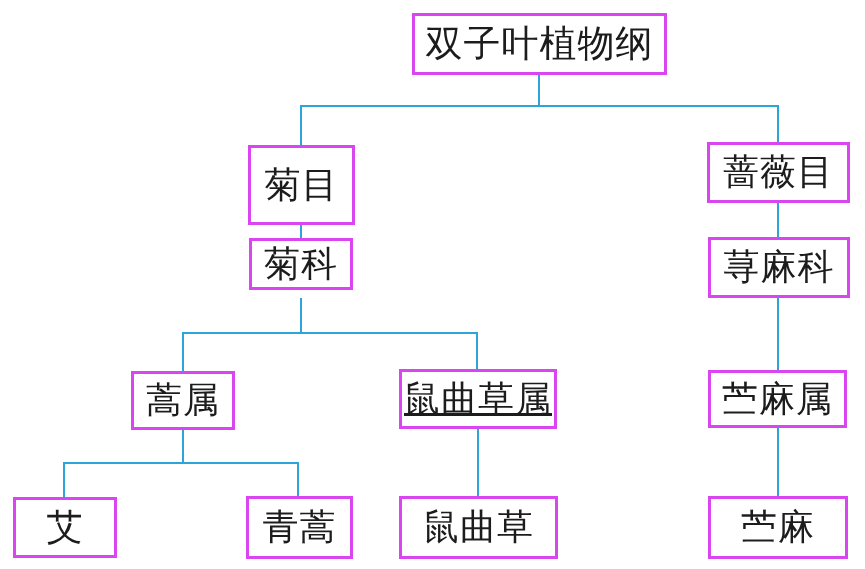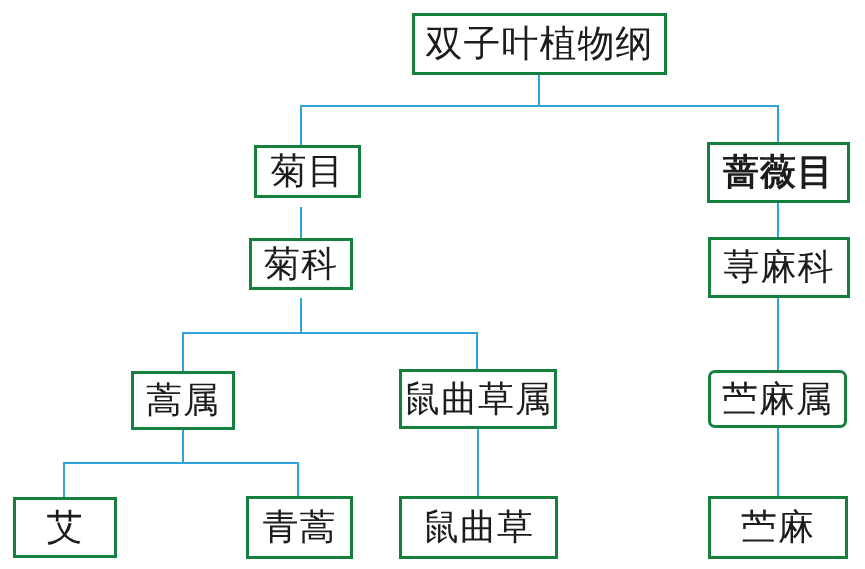--- a/index.html
+++ b/index.html
@@ -11,21 +11,21 @@
   .canvas {
     position: relative;
     width: 865px;
     height: 569px;
     background: #ffffff;
     overflow: hidden;
   }
   .node {
     position: absolute;
     box-sizing: border-box;
-    border: 3px solid #15803d;
+    border: 3px solid #d946ef;
     background: #ffffff;
     display: flex;
     align-items: center;
     justify-content: center;
     color: #1c1c1c;
     font-size: 36px;
     letter-spacing: 1px;
     z-index: 2;
     white-space: nowrap;
   }
@@ -61,33 +61,33 @@
 
   <div class="edge v" style="left:182px; top:430px; height:33px;"></div>
   <div class="edge h" style="left:63px;  top:462px; width:235px;"></div>
   <div class="edge v" style="left:63px;  top:462px; height:37px;"></div>
   <div class="edge v" style="left:297px; top:462px; height:34px;"></div>
   <div class="edge v" style="left:477px; top:429px; height:67px;"></div>
   <div class="edge v" style="left:777px; top:428px; height:68px;"></div>
 
   <div class="node top" style="left:412px; top:13px;  width:255px; height:62px;">双子叶植物纲</div>
 
-  <div class="node" style="left:248px; top:145px; width:107px; height:53px;margin-left:6px;">菊目</div>
+  <div class="node" style="left:248px; top:145px; width:107px; height:80px;">菊目</div>
 
-  <div class="node" style="left:707px; top:142px; width:143px; height:61px;font-weight:bold;">蔷薇目</div>
+  <div class="node" style="left:707px; top:142px; width:143px; height:61px;">蔷薇目</div>
 
   <div class="node" style="left:249px; top:238px; width:104px; height:52px;">菊科</div>
 
   <div class="node" style="left:708px; top:237px; width:142px; height:61px;text-align:right;">荨麻科</div>
 
   <div class="node" style="left:131px; top:371px; width:104px; height:59px;">蒿属</div>
 
-  <div class="node" style="left:399px; top:369px; width:158px; height:60px;">鼠曲草属</div>
+  <div class="node" style="left:399px; top:369px; width:158px; height:60px;text-decoration:underline;">鼠曲草属</div>
 
-  <div class="node" style="left:708px; top:370px; width:139px; height:58px;border-radius:7px;">苎麻属</div>
+  <div class="node" style="left:708px; top:370px; width:139px; height:58px;">苎麻属</div>
 
   <div class="node" style="left:13px;  top:497px; width:104px; height:61px;">艾</div>
 
   <div class="node" style="left:246px; top:496px; width:107px; height:63px;">青蒿</div>
 
   <div class="node" style="left:399px; top:496px; width:159px; height:63px;">鼠曲草</div>
 
   <div class="node" style="left:708px; top:496px; width:140px; height:63px;">苎麻</div>
 
 </div>

